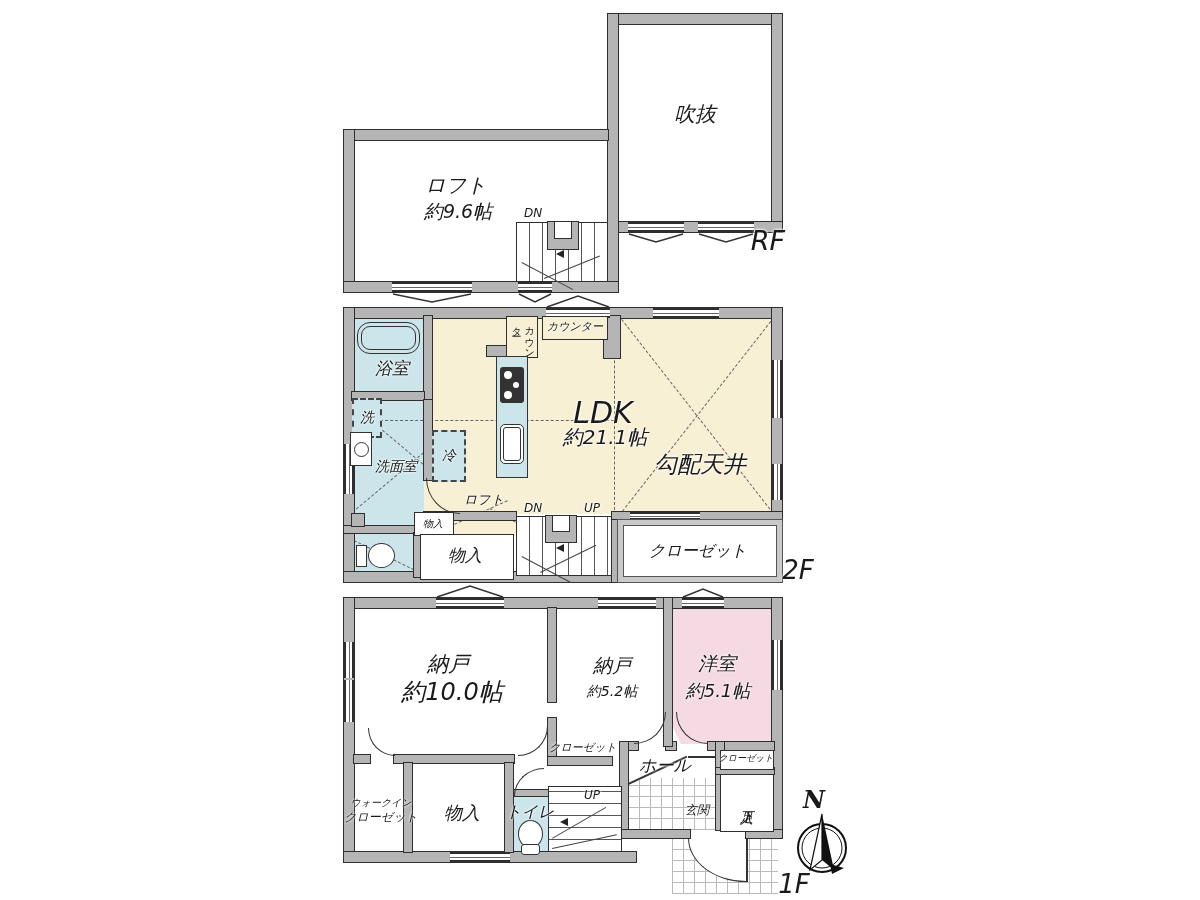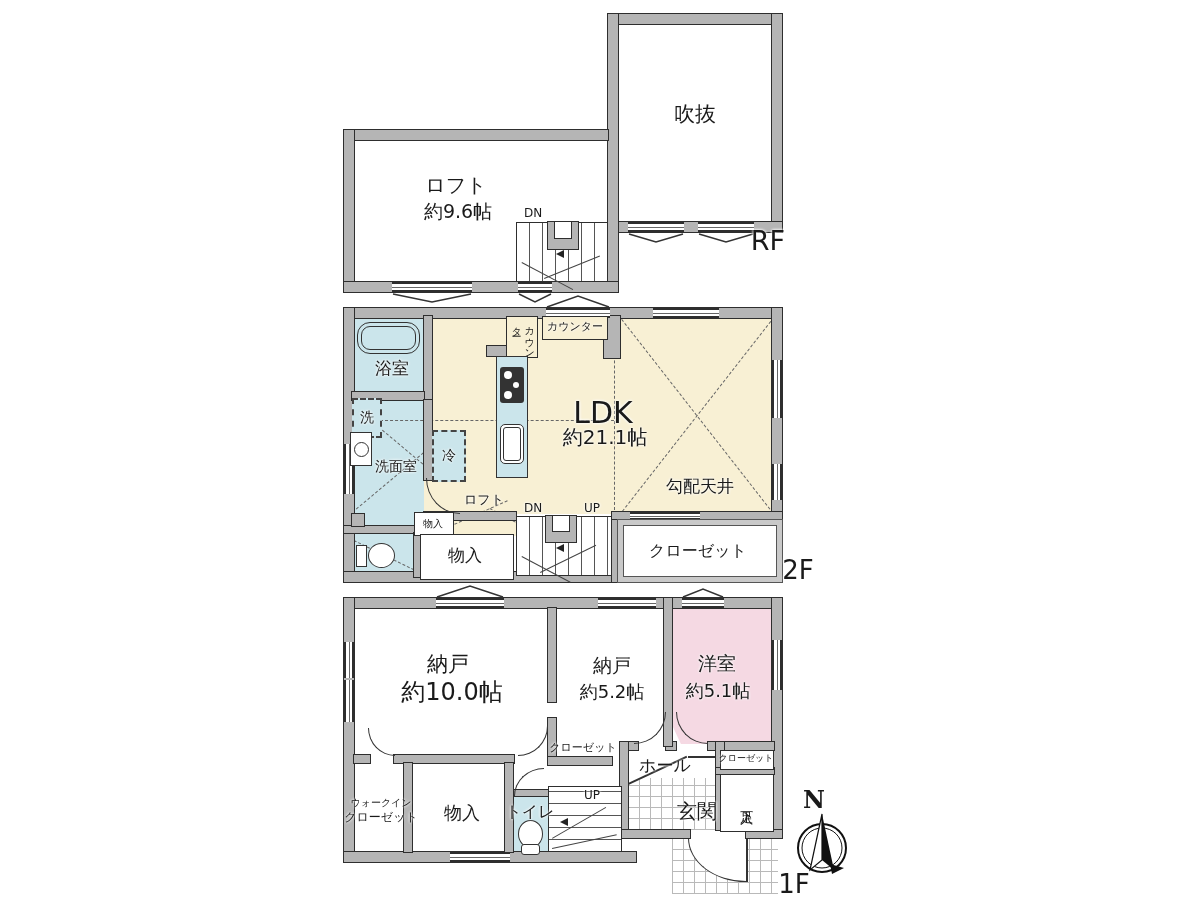--- a/index.html
+++ b/index.html
@@ -8,21 +8,21 @@
   .abs{position:absolute;}
   .fill{position:absolute;}
   .wall{position:absolute;background:#b5b5b5;outline:1px solid #2e2e2e;}
   .pil{position:absolute;background:#b5b5b5;outline:1px solid #2e2e2e;}
   .room{position:absolute;background:#fff;border:1px solid #2e2e2e;}
   .winh{position:absolute;height:10px;background:#fff;border-top:2px solid #2e2e2e;border-bottom:2px solid #2e2e2e;box-sizing:border-box;}
   .winh::after{content:"";position:absolute;left:0;right:0;top:50%;border-top:1px solid #666;}
   .winv{position:absolute;width:10px;background:#fff;border-left:2px solid #2e2e2e;border-right:2px solid #2e2e2e;box-sizing:border-box;}
   .winv::after{content:"";position:absolute;top:0;bottom:0;left:50%;border-left:1px solid #666;}
   .lbl{position:absolute;white-space:nowrap;transform:translate(-50%,-50%);
-       text-shadow:0 0 3px #fff,0 0 3px #fff;line-height:1.1;}
+       text-shadow:0 0 3px #fff,0 0 3px #fff;line-height:1.1;font-style:italic;}
   .vert{writing-mode:vertical-rl;}
   .dl{position:absolute;border-top:1.6px dashed #666;transform-origin:0 0;}
   .dlv{position:absolute;border-left:1.6px dashed #666;}
   .dashbox{position:absolute;border:2px dashed #444;background:#cbe5eb;box-sizing:border-box;}
   .stair{position:absolute;background:#fff;border:1.5px solid #2e2e2e;box-sizing:border-box;}
   .st-v{background-image:repeating-linear-gradient(90deg,transparent 0 12px,#555 12px 13px);}
   .st-h{background-image:repeating-linear-gradient(0deg,transparent 0 11px,#555 11px 12px);}
   .sline{position:absolute;height:0;border-top:1.4px solid #444;transform-origin:0 0;}
   .tile{position:absolute;background-color:#fff;
         background-image:repeating-linear-gradient(0deg,#b9b9b9 0 1px,transparent 1px 11px),
@@ -170,21 +170,21 @@
 
     <div class="abs" style="left:618px;top:520px;width:164px;height:62px;background:#fff;border:5px solid #c9c9c9;box-sizing:border-box;box-shadow:0 0 0 1px #555, inset 0 0 0 1px #555"></div>
     <span class="lbl" style="left:698px;top:551px;font-size:16px">クローゼット</span>
 
     <div class="arc arc-bl" style="left:426px;top:478px;width:34px;height:36px"></div>
 
     <span class="lbl" style="left:392px;top:368px;font-size:17px">浴室</span>
     <span class="lbl" style="left:396px;top:467px;font-size:14px">洗面室</span>
     <span class="lbl" style="left:603px;top:412px;font-size:30px">LDK</span>
     <span class="lbl" style="left:605px;top:437px;font-size:20px">約21.1帖</span>
-    <span class="lbl" style="left:700px;top:486px;font-size:17px">勾配天井</span>
+    <span class="lbl" style="left:700px;top:465px;font-size:23px">勾配天井</span>
     <span class="lbl" style="left:484px;top:500px;font-size:13px">ロフト</span>
     <span class="lbl" style="left:533px;top:509px;font-size:12px">DN</span>
     <span class="lbl" style="left:592px;top:509px;font-size:12px">UP</span>
     <span class="lbl" style="left:798px;top:570px;font-size:26px">2F</span>
   </div>
 
   <div>
 
     <div class="fill" style="left:672px;top:608px;width:100px;height:136px;background:#f5d9e3"></div>
     <div class="fill" style="left:510px;top:796px;width:40px;height:62px;background:#cbe5eb"></div>
@@ -248,26 +248,26 @@
 
     <div class="arc arc-bl" style="left:368px;top:728px;width:27px;height:28px"></div>
     <div class="arc arc-br" style="left:518px;top:726px;width:30px;height:30px"></div>
     <div class="arc arc-br" style="left:634px;top:712px;width:32px;height:32px"></div>
     <div class="arc arc-bl" style="left:676px;top:712px;width:32px;height:32px"></div>
     <div class="arc arc-tl" style="left:514px;top:768px;width:30px;height:28px"></div>
 
     <span class="lbl" style="left:448px;top:665px;font-size:21px">納戸</span>
     <span class="lbl" style="left:452px;top:692px;font-size:24px">約10.0帖</span>
     <span class="lbl" style="left:612px;top:665px;font-size:19px">納戸</span>
-    <span class="lbl" style="left:612px;top:692px;font-size:18px">約5.2帖</span>
+    <span class="lbl" style="left:612px;top:692px;font-size:14px">約5.2帖</span>
     <span class="lbl" style="left:717px;top:663px;font-size:19px">洋室</span>
     <span class="lbl" style="left:718px;top:691px;font-size:18px">約5.1帖</span>
     <span class="lbl" style="left:583px;top:748px;font-size:11px">クローゼット</span>
     <span class="lbl" style="left:665px;top:765px;font-size:17px">ホール</span>
-    <span class="lbl" style="left:697px;top:811px;font-size:20px">玄関</span>
+    <span class="lbl" style="left:697px;top:811px;font-size:12px">玄関</span>
     <span class="lbl" style="left:381px;top:802px;font-size:10px">ウォークイン</span>
     <span class="lbl" style="left:381px;top:818px;font-size:12px">クローゼット</span>
     <span class="lbl" style="left:462px;top:813px;font-size:18px">物入</span>
     <span class="lbl" style="left:530px;top:812px;font-size:16px">トイレ</span>
     <span class="lbl" style="left:592px;top:796px;font-size:12px">UP</span>
     <span class="lbl" style="left:794px;top:884px;font-size:26px">1F</span>
   </div>
 
   <span class="lbl" style="left:814px;top:800px;font-size:24px;font-family:'DejaVu Serif',serif;font-weight:bold">N</span>
   <svg class="abs" style="left:790px;top:808px" width="64" height="70">

